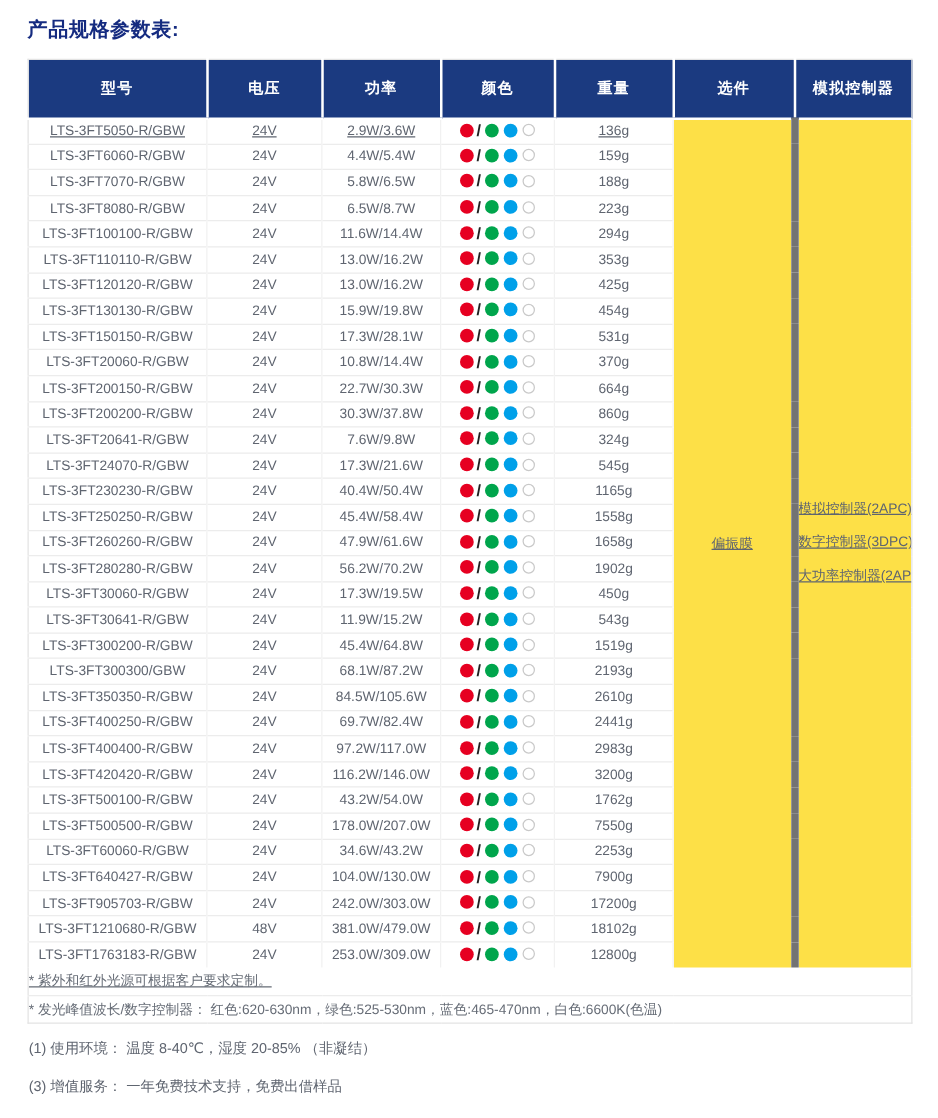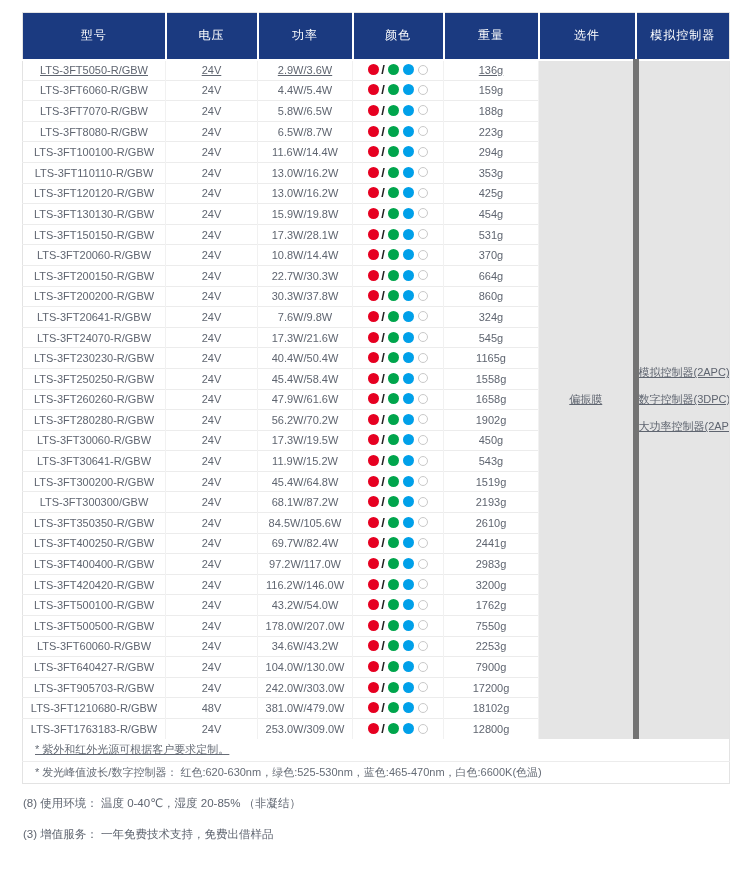--- a/index.html
+++ b/index.html
@@ -22,58 +22,59 @@
   .page{padding:12px 20px 0 22px;}
   .page-title{
     font-size:16px;font-weight:bold;color:var(--title-color);
     margin:2px 0 12px 0;letter-spacing:0.5px;
   }
   table.spec{
     width:707px;border-collapse:collapse;table-layout:fixed;
     border:1px solid #e3e3e3;
   }
   thead th{
-    background:var(--header-bg);color:#ffffff;font-size:12px;font-weight:normal;
+    background:var(--header-bg);color:#ffffff;font-size:12px;font-weight:bold;
     height:47px;border-left:2px solid #ffffff;border-bottom:2px solid #ffffff;
     text-align:center;letter-spacing:1px;
   }
   thead th:first-child{border-left:none;}
   tbody td{
     height:20.6px;padding:0;text-align:center;font-size:11px;
     color:var(--text-color);
     border-top:1px solid var(--grid);
     border-right:1px solid #f1f1f1;
     white-space:nowrap;overflow:hidden;
   }
   tbody tr:first-child td{border-top:none;text-decoration:underline;}
   td.span-cell{
-    vertical-align:middle;background:#e5e5e5;
+    vertical-align:middle;background:#fde047;
     border-top:none !important;border-right:none;
     font-size:11px;
   }
   td.options-cell{border-right:6px solid #737373;}
   .power-line{line-height:27px;white-space:nowrap;}
   .dots{display:inline-flex;align-items:center;line-height:1;}
   .dot{display:inline-block;width:11px;height:11px;border-radius:50%;margin:0 2px;}
   .dot-red{background:var(--dot-red);}
   .dot-green{background:var(--dot-green);}
   .dot-blue{background:var(--dot-blue);}
   .dot-white{background:#ffffff;border:1px solid var(--dot-white-border);width:10px;height:10px;}
   .slash{font-size:13px;font-weight:bold;color:#222;margin:0 1px 0 0;}
   tbody.footnotes td{
-    height:22px;text-align:left;padding-left:12px;font-size:11px;
+    height:22px;text-align:left;padding-left:0;font-size:11px;
     color:#666c76;border-right:none;border-top:1px solid var(--grid);
   }
   .notes{margin:12px 0 0 1px;}
   .note-line{font-size:11.5px;color:#5f6570;margin-bottom:16.5px;white-space:nowrap;}
 </style>
 </head>
 <body>
 
 <div class="page">
+  <h1 class="page-title">产品规格参数表:</h1>
 
   <table class="spec">
     <colgroup>
       <col style="width:143px">
         <col style="width:92px">
         <col style="width:95px">
       <col style="width:91px">
         <col style="width:95px">
         <col style="width:97px">
         <col style="width:94px">
@@ -530,16 +531,16 @@
       <tr>
         <td colspan="7">* 紫外和红外光源可根据客户要求定制。</td>
       </tr>
       <tr>
         <td colspan="7">* 发光峰值波长/数字控制器： 红色:620-630nm，绿色:525-530nm，蓝色:465-470nm，白色:6600K(色温)</td>
       </tr>
     </tbody>
   </table>
 
   <div class="notes">
-    <div class="note-line">(8) 使用环境： 温度 0-40℃，湿度 20-85% （非凝结）</div>
+    <div class="note-line">(1) 使用环境： 温度 8-40℃，湿度 20-85% （非凝结）</div>
     <div class="note-line">(3) 增值服务： 一年免费技术支持，免费出借样品</div>
   </div>
 </div>
 
 </body></html>

